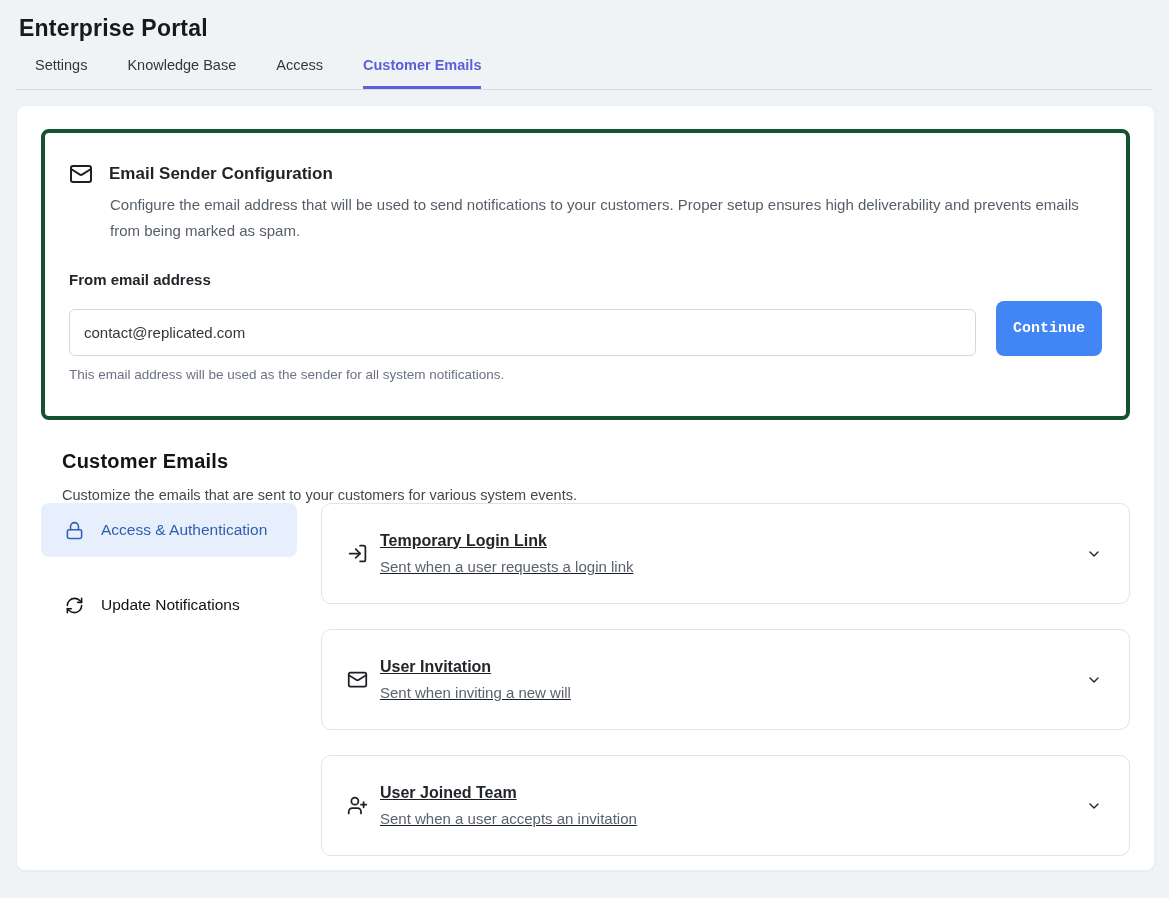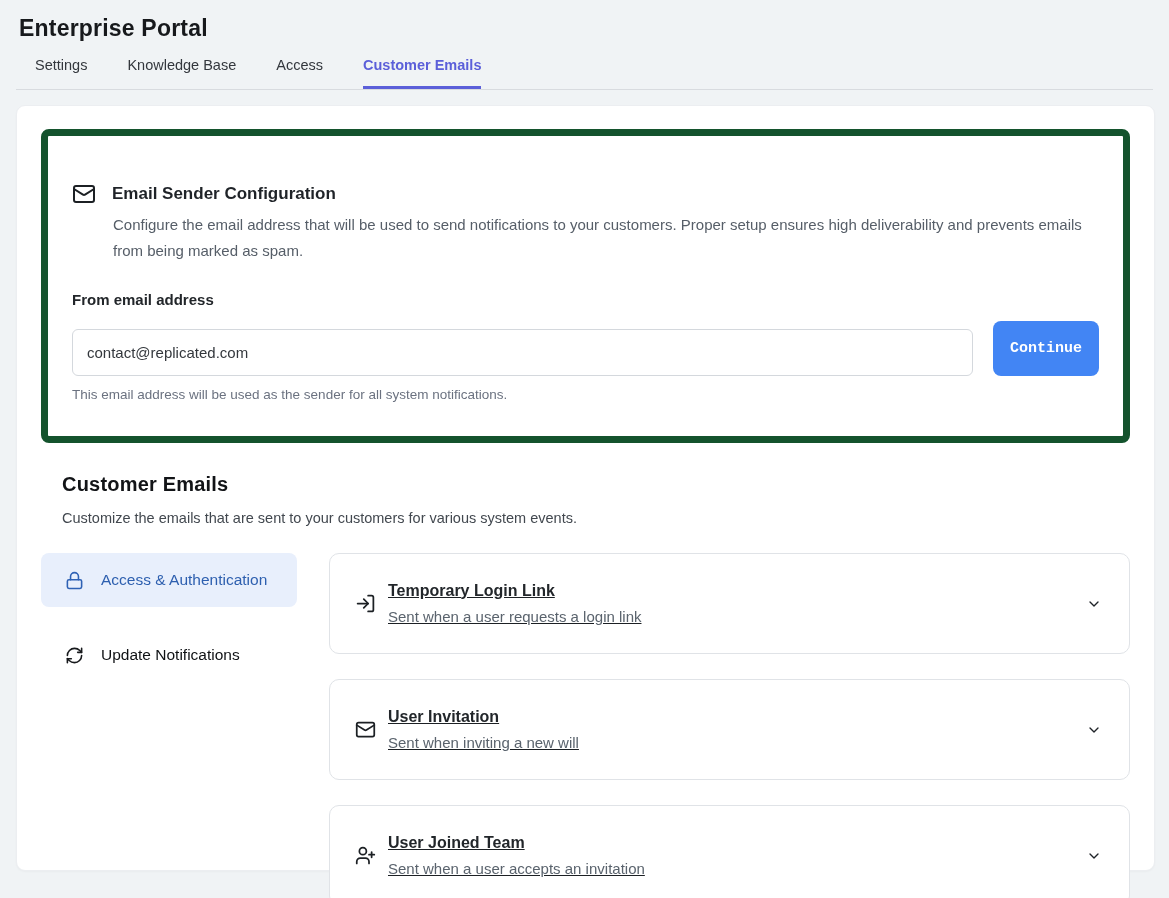--- a/index.html
+++ b/index.html
@@ -41,23 +41,23 @@
     height:766px;
     background:#ffffff;
     border:1px solid #eceef1;
     border-radius:9px;
     box-shadow:0 1px 2px rgba(0,0,0,.03);
     padding:23px 24px 26px 24px;
   }
 
   
   .config-card {
-    border:7px solid #14532d;
+    border:4px solid #14532d;
     border-radius:8px;
-    padding:46px 24px 34px 24px;
+    padding:29px 24px 34px 24px;
   }
   .config-head { display:flex; align-items:flex-start; gap:16px; }
   .config-icon { flex:0 0 auto; color:#1c2024; margin-top:0; }
   .config-title { font-size:17px; font-weight:700; color:#1f2328; line-height:24px; }
   .config-desc {
     margin:6px 0 0 41px;
     max-width:980px;
     font-size:15px;
     line-height:26px;
     color:#565e68;
@@ -95,21 +95,21 @@
     white-space:nowrap;
     margin-left:8px;
   }
   .helper-text { margin-top:11px; font-size:13.5px; color:#6b7280; }
 
   
   .section { padding:30px 0 0 21px; }
   .section-title { font-size:20px; font-weight:700; color:#121417; letter-spacing:.2px; }
   .section-subtitle { margin-top:14px; font-size:14.5px; color:#42484f; }
 
-  .split { display:flex; gap:32px; margin-top:27px; }
+  .split { display:flex; gap:24px; }
 
   
   .cat-col { width:256px; flex:0 0 auto; margin-left:-21px; }
   .cat-item {
     display:flex;
     align-items:center;
     gap:17px;
     padding:14px 16px 14px 24px;
     border-radius:8px;
     cursor:pointer;

